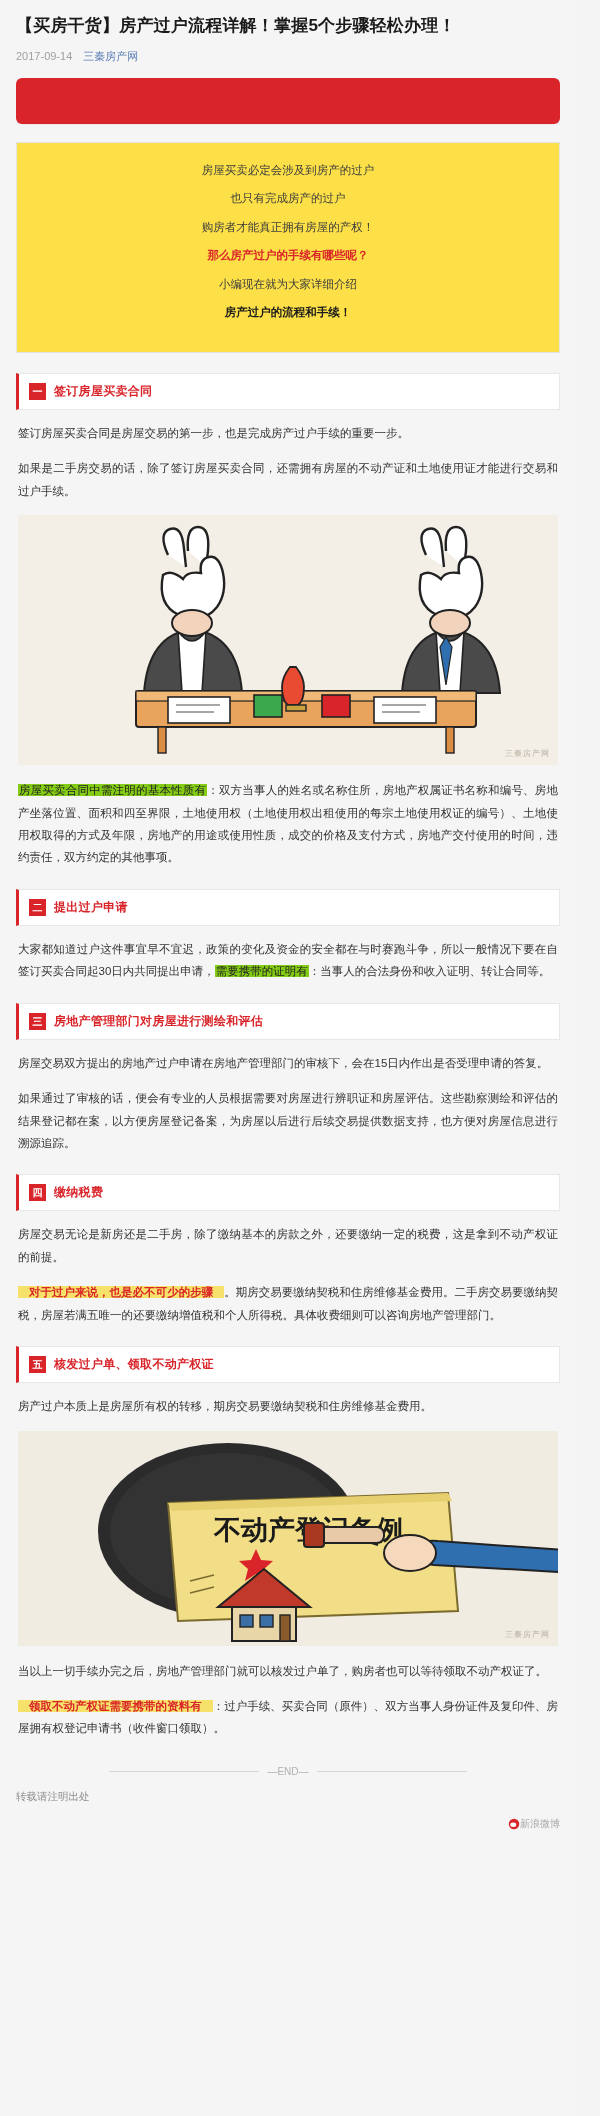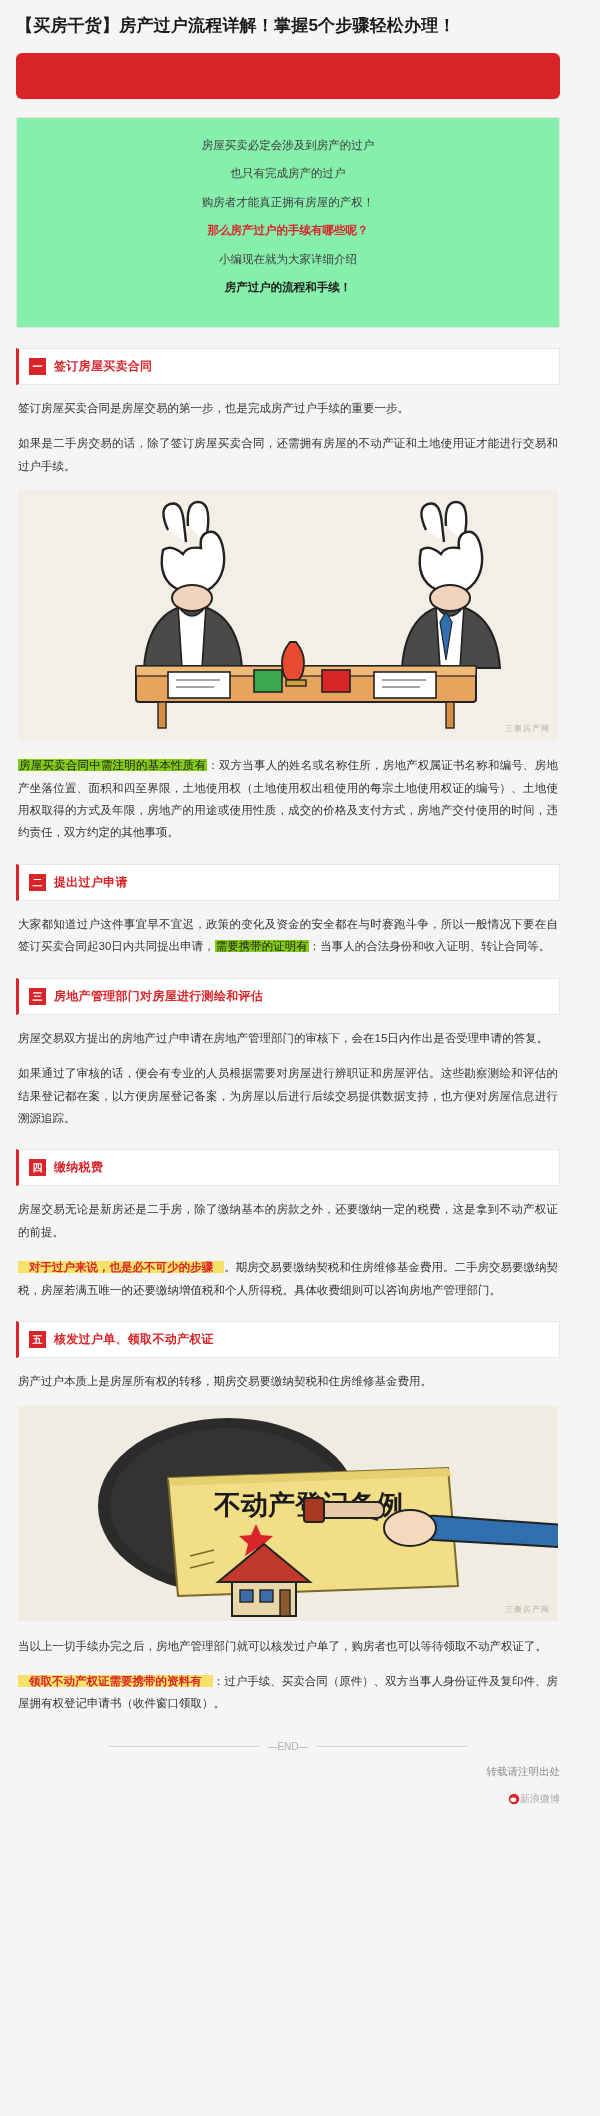--- a/index.html
+++ b/index.html
@@ -26,21 +26,21 @@
   
   .banner-wrap { padding:10px 16px 6px 16px; }
   .red-bar {
     height:46px; background:#d9242a; border-radius:6px;
     box-shadow:0 1px 0 rgba(0,0,0,0.04);
   }
 
   
   .intro {
     margin:12px 16px 0 16px;
-    background:#86efac;
+    background:#fde047;
     border:1px solid #e3e3e3;
     padding:18px 14px 20px 14px;
     text-align:center;
   }
   .intro p { margin:0 0 9px 0; font-size:11.5px; color:#3d3d3d; line-height:1.7; }
   .intro p.strong { color:#d9242a; font-weight:bold; }
   .intro p.bold { color:#1a1a1a; font-weight:bold; }
 
   
   .section { margin:20px 16px 0 16px; }
@@ -69,38 +69,42 @@
   
   .illus { margin:4px 0 14px 0; width:100%; }
   .illus-1 { background:#f3efe6; height:250px; position:relative; overflow:hidden; }
   .illus-2 { background:#f0ece2; height:215px; position:relative; overflow:hidden; }
   .wm {
     position:absolute; right:8px; bottom:6px;
     font-size:8px; color:#b9b2a3; letter-spacing:1px;
   }
 
   
-  .footer { margin:26px 16px 0 16px; text-align:right; padding-bottom:16px; }
+  .footer { margin:26px 16px 0 16px; text-align:left; padding-bottom:16px; }
   .end-line { display:flex; align-items:center; gap:8px; justify-content:center; color:#b0b0b0; font-size:10px; }
   .end-line .rule { height:1px; background:#d4d4d4; width:150px; }
   .foot-txt { margin-top:10px; font-size:10.5px; color:#8f8f8f; line-height:1.9; }
   .weibo {
     margin-top:10px; display:flex; align-items:center; justify-content:flex-end;
     font-size:10px; color:#a8a8a8;
   }
   .weibo-icon { width:12px; height:12px; }
   .bottom-space { height:10px; }
 </style>
 </head>
 <body>
 
 <div class="page">
 
   <div class="header">
     <div class="title">【买房干货】房产过户流程详解！掌握5个步骤轻松办理！</div>
+    <div class="meta">
+      <span class="date">2017-09-14</span>
+      <span class="source">三秦房产网</span>
+    </div>
   </div>
 
   <div class="banner-wrap">
     <div class="red-bar"></div>
   </div>
 
   <div class="intro">
     <p>房屋买卖必定会涉及到房产的过户</p>
     <p>也只有完成房产的过户</p>
     <p>购房者才能真正拥有房屋的产权！</p>

